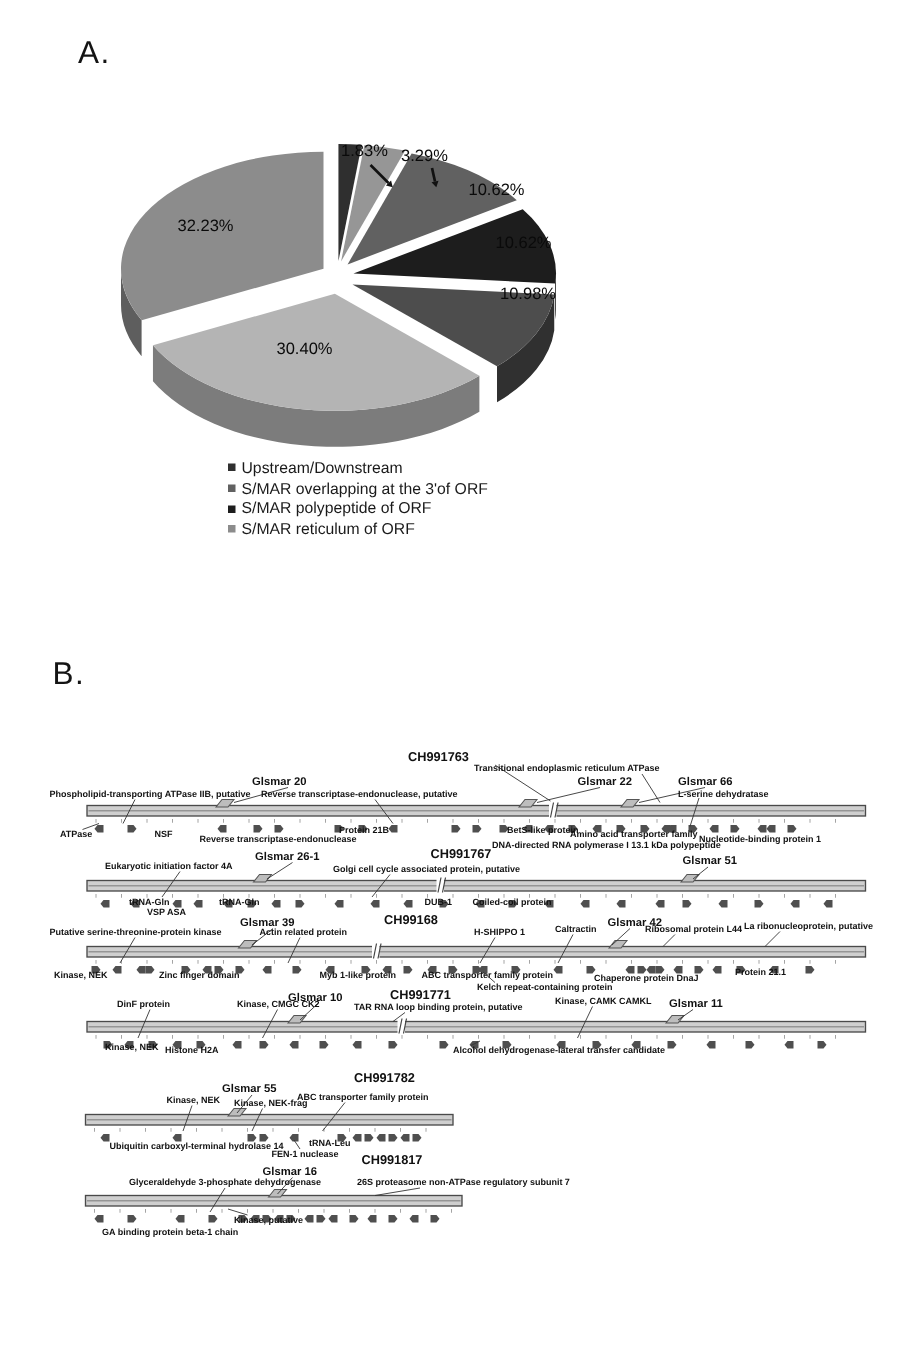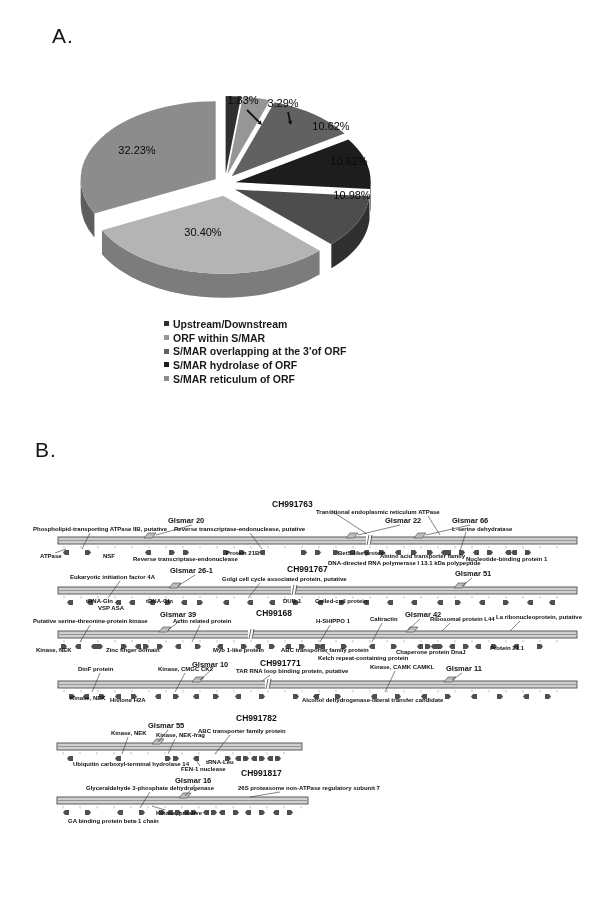--- a/index.html
+++ b/index.html
@@ -4,21 +4,21 @@
 <style>
   html,body{margin:0;padding:0;}
   body{
     width:600px;height:899px;position:relative;background:#ffffff;
     font-family:"Liberation Sans",sans-serif;overflow:hidden;
   }
   #fig{position:absolute;left:0;top:0;}
   .panel-label{position:absolute;font-size:21px;color:#141414;letter-spacing:1px;}
   #label-a{left:52px;top:24px;}
   #label-b{left:35px;top:438px;}
-  #legend{position:absolute;left:148px;top:301px;list-style:none;margin:16px;padding:0;font-weight:bold;}
+  #legend{position:absolute;left:148px;top:301px;list-style:none;margin:4px;padding:0;}
   #legend li{display:flex;align-items:center;gap:4px;font-size:10.5px;color:#1a1a1a;height:13.7px;white-space:nowrap;}
   .swatch{width:5px;height:5px;display:inline-block;flex:none;background:#555;}
 </style>
 </head>
 <body>
 
 <svg id="fig" width="600" height="899" viewBox="0 0 600 899">
   <g id="pie-group">
       <path d="M370.6640279174154,182.3021288806571 A135,78 0 0 1 370.16570434626396,188.99784889090384 L370.16570434626396,212.99784889090384 A135,78 0 0 0 370.6640279174154,206.3021288806571 Z" fill="#0f0f0f"></path>
       <path d="M369.49571492480663,196.2912824939159 A135,78 0 0 1 331.34172335596253,244.2318483892483 L331.34172335596253,268.2318483892483 A135,78 0 0 0 369.49571492480663,220.2912824939159 Z" fill="#303030"></path>
@@ -479,28 +479,24 @@
 
 <div class="panel-label" id="label-a">A.</div>
 <div class="panel-label" id="label-b">B.</div>
 
 <ul id="legend">
   <li>
       <span class="swatch" style="background: rgb(47, 47, 47);"></span>
       <span>Upstream/Downstream</span>
     </li>
   <li>
-      <span class="swatch" style="background: rgb(150, 150, 150);"></span>
-      <span>ORF within S/MAR</span>
-    </li>
-  <li>
       <span class="swatch" style="background: rgb(97, 97, 97);"></span>
       <span>S/MAR overlapping at the 3'of ORF</span>
     </li>
   <li>
       <span class="swatch" style="background: rgb(29, 29, 29);"></span>
-      <span>S/MAR hydrolase of ORF</span>
+      <span>S/MAR polypeptide of ORF</span>
     </li>
   <li>
       <span class="swatch" style="background: rgb(140, 140, 140);"></span>
       <span>S/MAR reticulum of ORF</span>
     </li>
 </ul>
 
 </body></html>

